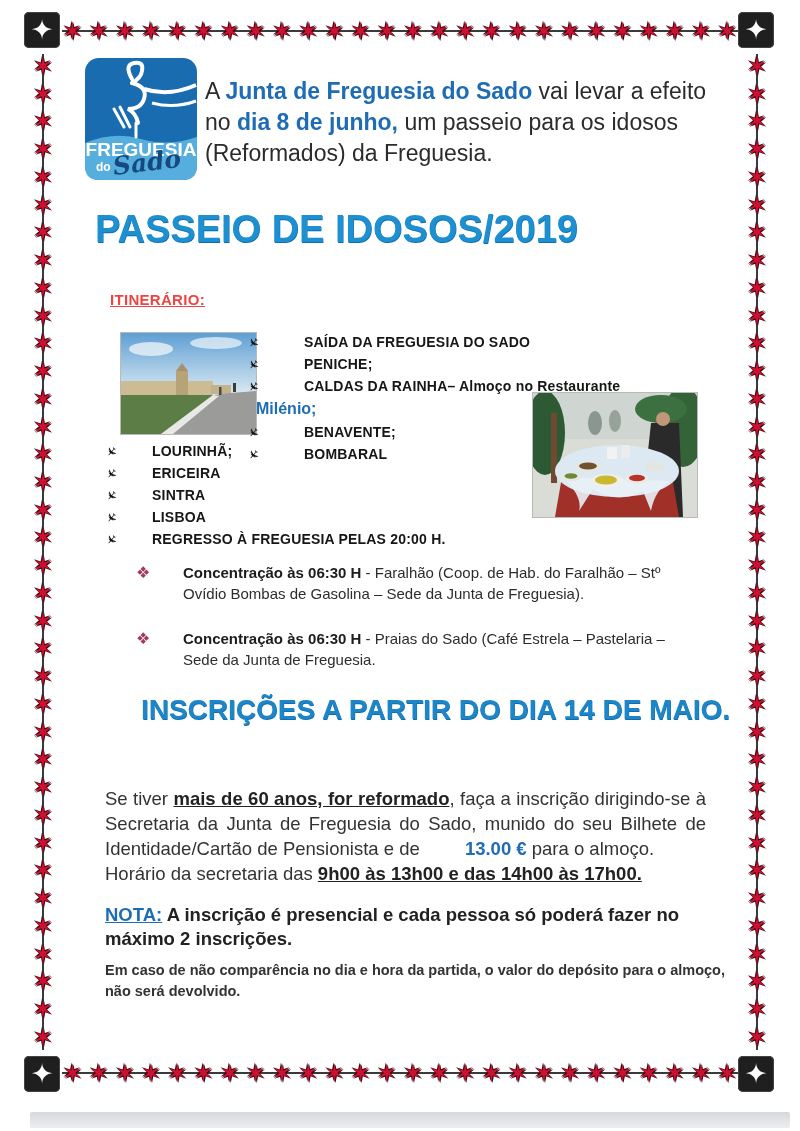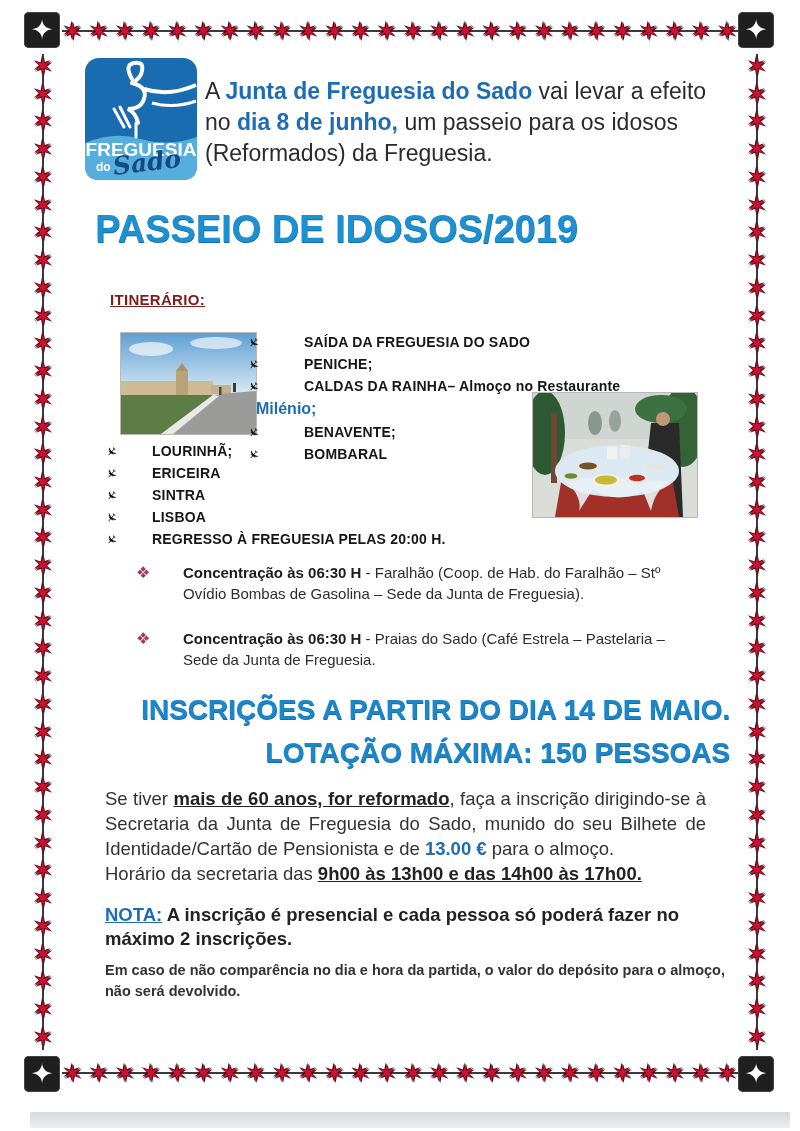--- a/index.html
+++ b/index.html
@@ -30,21 +30,21 @@
   .intro{position:absolute;left:205px;top:76px;width:508px;font-size:23px;line-height:1.34;color:#2b2b2b;}
   .blue-b{color:#1d6cb5;font-weight:bold;}
 
   
   .title{position:absolute;left:95px;top:208px;width:610px;text-align:left;
          font-size:38px;font-weight:bold;letter-spacing:0px;color:#1e8fd0;
          text-shadow:0.5px 0.5px 0 #0f6fae;}
 
   
   .itin-h{position:absolute;left:110px;top:291px;font-size:15px;font-weight:bold;
-          text-decoration:underline;color:#7f1d1d;letter-spacing:.3px;}
+          text-decoration:underline;color:#ef4444;letter-spacing:.3px;}
   .photo{position:absolute;border:1px solid #b9b9b9;background:#eee;}
   .photo-left{left:120px;top:332px;width:135px;height:101px;}
   .photo-right{left:532px;top:392px;width:164px;height:124px;}
   .stops{position:absolute;display:flex;flex-direction:column;}
   .stops-right{left:248px;top:331px;width:450px;}
   .stops-left{left:106px;top:440px;width:430px;}
   .stop-row{display:flex;align-items:center;height:22px;}
   .plane{display:inline-block;width:56px;font-size:13px;color:#111;flex:0 0 56px;
          transform-origin:18px 55%;}
   .plane i{display:inline-block;font-style:normal;transform:rotate(130deg);}
@@ -62,21 +62,21 @@
 
   
   .inscr{position:absolute;left:70px;top:688px;width:660px;text-align:right;
          color:#1e86c8;font-weight:bold;font-size:28px;line-height:1.55;
          text-shadow:.5px .5px 0 #0f6fae;}
 
   
   .reg{position:absolute;left:105px;top:786px;width:601px;font-size:18.5px;
        line-height:1.36;color:#333;text-align:justify;}
   .bu{font-weight:bold;text-decoration:underline;color:#222;text-align:center;}
-  .price{color:#1d6cb5;font-weight:bold;}
+  .price{color:#1d6cb5;font-weight:bold;margin-left:40px;}
   .reg .line2{text-align:left;}
 
   
   .nota{position:absolute;left:105px;top:903px;width:622px;font-size:18.5px;
         font-weight:bold;line-height:1.3;color:#222;}
   .nota-label{color:#1d6cb5;text-decoration:underline;}
 
   
   .disc{position:absolute;left:105px;top:960px;width:620px;font-size:14.5px;
         font-weight:bold;line-height:1.45;color:#333;text-align:justify;}
@@ -360,21 +360,20 @@
       <span class="meet-text"><b>Concentração às 06:30 H</b><span> - Faralhão (Coop. de Hab. do Faralhão – Stº Ovídio Bombas de Gasolina – Sede da Junta de Freguesia).</span></span>
     </div>
     <div class="meet">
       <span class="diamond">❖</span>
       <span class="meet-text"><b>Concentração às 06:30 H</b><span> - Praias do Sado (Café Estrela – Pastelaria – Sede da Junta de Freguesia.</span></span>
     </div>
   </div>
 
   <div class="inscr">
     <div>INSCRIÇÕES A PARTIR DO DIA 14 DE MAIO.</div>
-    <div>LOTAÇÃO MÁXIMA: 150 PESSOAS</div>
   </div>
 
   <div class="reg">
     <div>
       <span>Se tiver </span><span class="bu">mais de 60 anos, for reformado</span><span>, faça a inscrição dirigindo-se à Secretaria da Junta de Freguesia do Sado, munido do seu Bilhete de Identidade/Cartão de Pensionista e de </span><span class="price">13.00 €</span><span> para o almoço.</span>
     </div>
     <div class="line2">
       <span>Horário da secretaria das </span><span class="bu">9h00 às 13h00 e das 14h00 às 17h00.</span>
     </div>
   </div>

